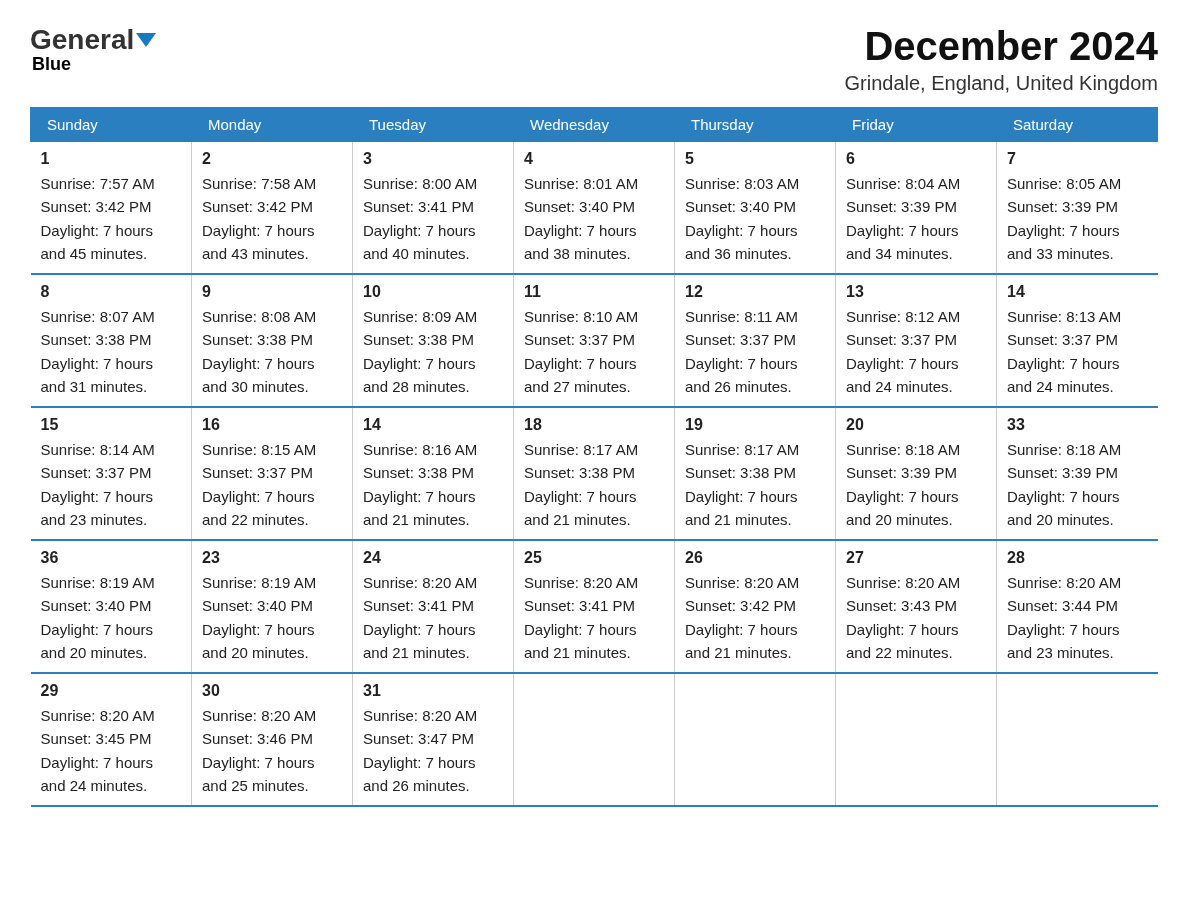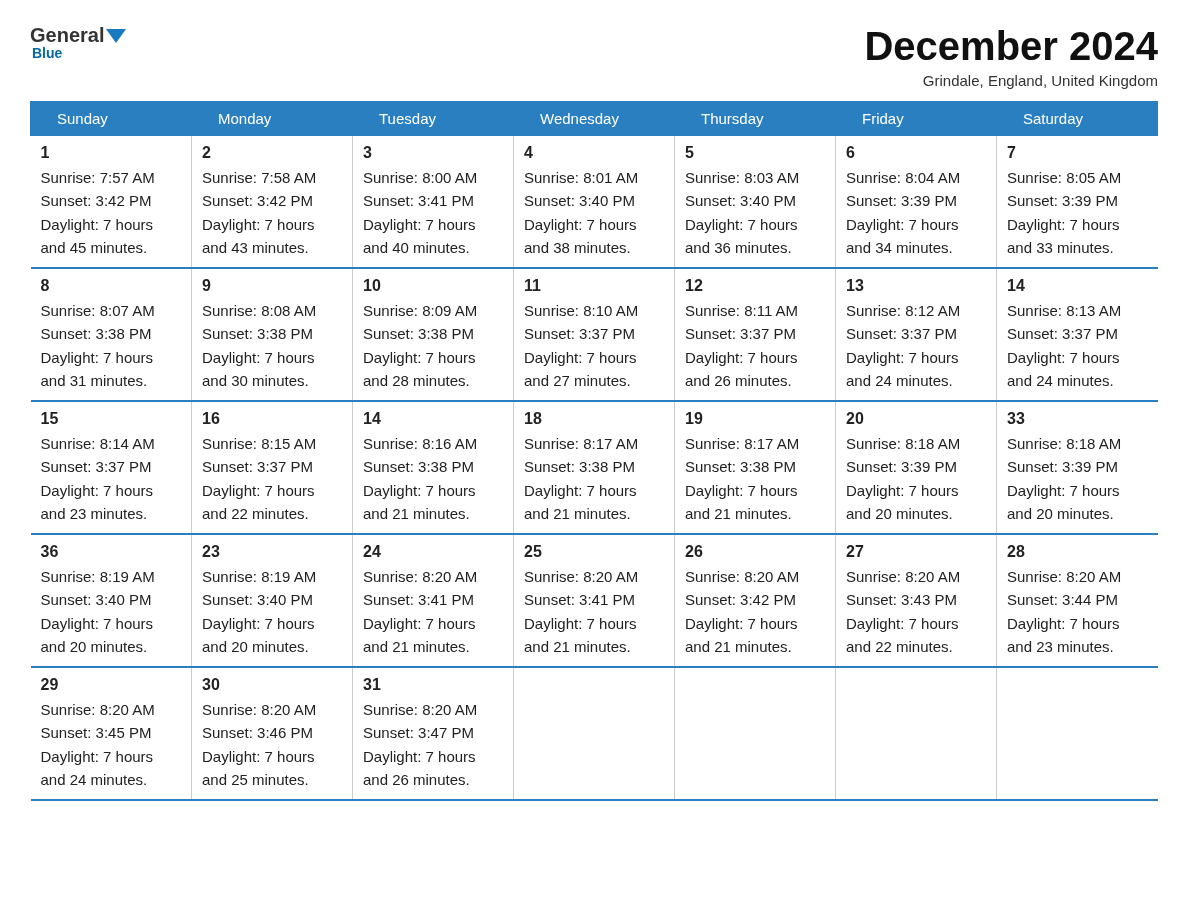--- a/index.html
+++ b/index.html
@@ -15,71 +15,71 @@
       justify-content: space-between;
       align-items: flex-start;
       margin-bottom: 8px;
     }
     .logo {
       display: flex;
       flex-direction: column;
       align-items: flex-start;
     }
     .logo-text {
-      font-size: 20px;
+      font-size: 28px;
       font-weight: bold;
       color: #333;
       display: flex;
       align-items: center;
     }
     .logo-general { color: #333; }
     .logo-triangle {
       display: inline-block;
       width: 0;
       height: 0;
       border-left: 10px solid transparent;
       border-right: 10px solid transparent;
       border-top: 14px solid #1a7abf;
       margin: 0 2px;
       vertical-align: middle;
     }
     .logo-bottom {
-      font-size: 14px;
-      font-weight: bold;
-      color: #0369a1;
+      font-size: 18px;
+      font-weight: bold;
+      color: #000000;
       margin-top: -2px;
       margin-left: 2px;
     }
     .title-block {
       text-align: right;
     }
     .month-title {
       font-size: 40px;
       font-weight: bold;
       color: #111;
       line-height: 1.1;
     }
     .location {
-      font-size: 15px;
+      font-size: 20px;
       color: #333;
       margin-top: 4px;
     }
     table {
       width: 100%;
       border-collapse: collapse;
       margin-top: 12px;
     }
     thead tr {
       background-color: #2a7fc1;
     }
     thead th {
       color: #fff;
       font-size: 15px;
       font-weight: normal;
-      padding: 8px 26px;
+      padding: 8px 16px;
       text-align: left;
       border: 1px solid #2a7fc1;
     }
     tbody tr {
       border-bottom: 2px solid #2a7fc1;
     }
     tbody td {
       vertical-align: top;
       padding: 8px 10px;
       font-size: 13px;

